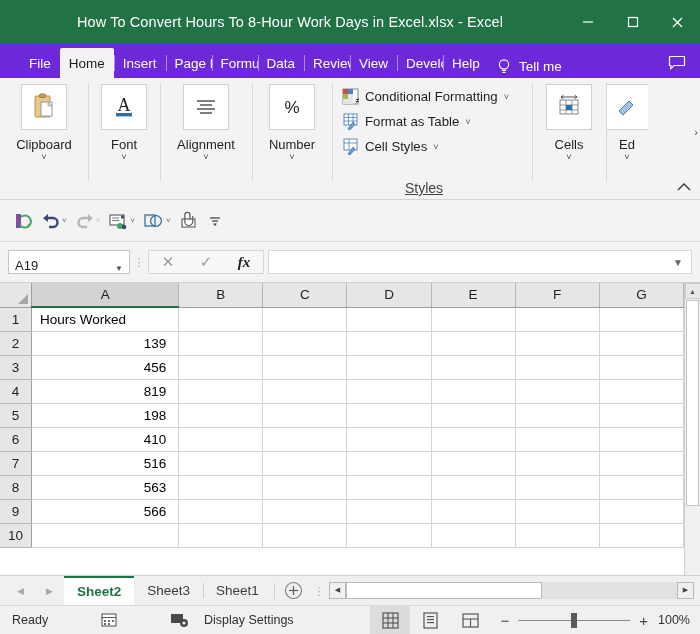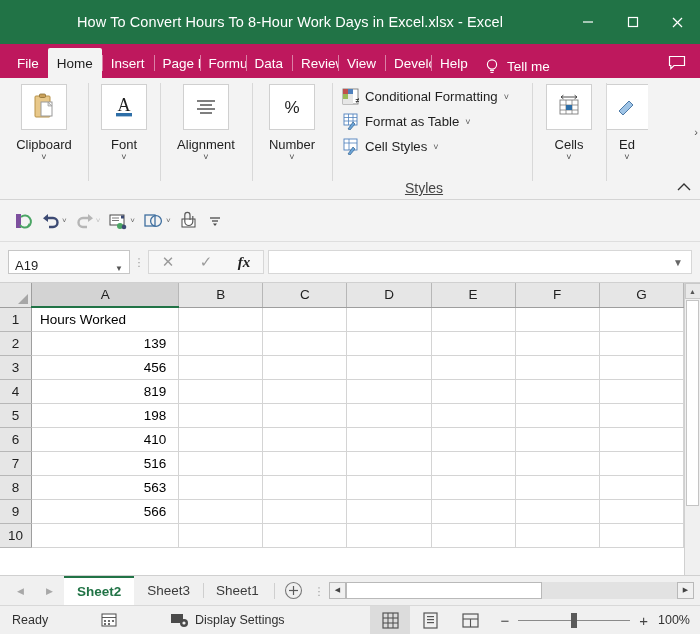--- a/index.html
+++ b/index.html
@@ -18,21 +18,21 @@
   .title-text { position: absolute; left: 0; right: 0; text-align: center;
                 font-size: 14.5px; color: #ffffff; letter-spacing: .1px;
                 padding-right: 150px; margin-left: 30px; }
   .win-btns { margin-left: auto; display: flex; height: 44px; }
   .win-btn { width: 45px; height: 44px; display: flex; align-items: center;
              justify-content: center; color: #fff; }
   .win-btn svg { display: block; }
 
   
   .tabbar { height: 34px; flex: 0 0 34px; display: flex; align-items: flex-end;
-            background: #be185d; padding-left: 8px; }
+            background: #6d28d9; padding-left: 20px; }
   .tab { height: 30px; padding: 0 9px; display: flex; align-items: center;
          color: #fff; font-size: 13.5px; position: relative; white-space: nowrap;
          overflow: hidden; }
   .tab + .tab::before { content: ""; position: absolute; left: 0; top: 7px;
          height: 16px; width: 1px; background: rgba(255,255,255,.45); }
   .tab.active { background: #f3f3f3; color: #1d1d1d; border-radius: 2px 2px 0 0; }
   .tab.active::before { display: none; }
   .tab.clip { max-width: 46px; }
   .tellme-wrap { display: flex; align-items: center; gap: 6px; color: #fff;
                  font-size: 13.5px; margin-left: 6px; padding-bottom: 2px; }
@@ -141,21 +141,21 @@
             color: #444; }
   .hs-track { flex: 1; height: 17px; background: #e2e2e2; display: flex; }
   .hs-thumb { flex: 0 0 196px; background: #fff; border: 1px solid #b9b9b9; }
 
   
   .statusbar { flex: 0 0 28px; display: flex; align-items: center;
                background: #f0f0f0; border-top: 1px solid #d8d8d8;
                font-size: 12.5px; color: #303030; }
   .sb-ready { padding-left: 12px; width: 92px; }
   .sb-ico { width: 34px; display: flex; align-items: center; justify-content: center; }
-  .sb-display { display: flex; align-items: center; gap: 5px; margin-left: 44px; }
+  .sb-display { display: flex; align-items: center; gap: 14px; margin-left: 44px; }
   .views { margin-left: auto; display: flex; align-items: center; height: 28px; }
   .view-btn { width: 40px; height: 28px; display: flex; align-items: center;
               justify-content: center; }
   .view-btn.active { background: #dcdcdc; }
   .zoomer { display: flex; align-items: center; gap: 9px; padding: 0 10px; }
   .zsign { font-size: 15px; color: #444; }
   .ztrack { width: 112px; height: 1px; background: #8a8a8a; position: relative; }
   .zthumb { position: absolute; left: 53px; top: -7px; width: 6px; height: 15px;
             background: #5a5a5a; }
   .zlabel { width: 42px; text-align: right; padding-right: 10px; font-size: 12.5px; }

